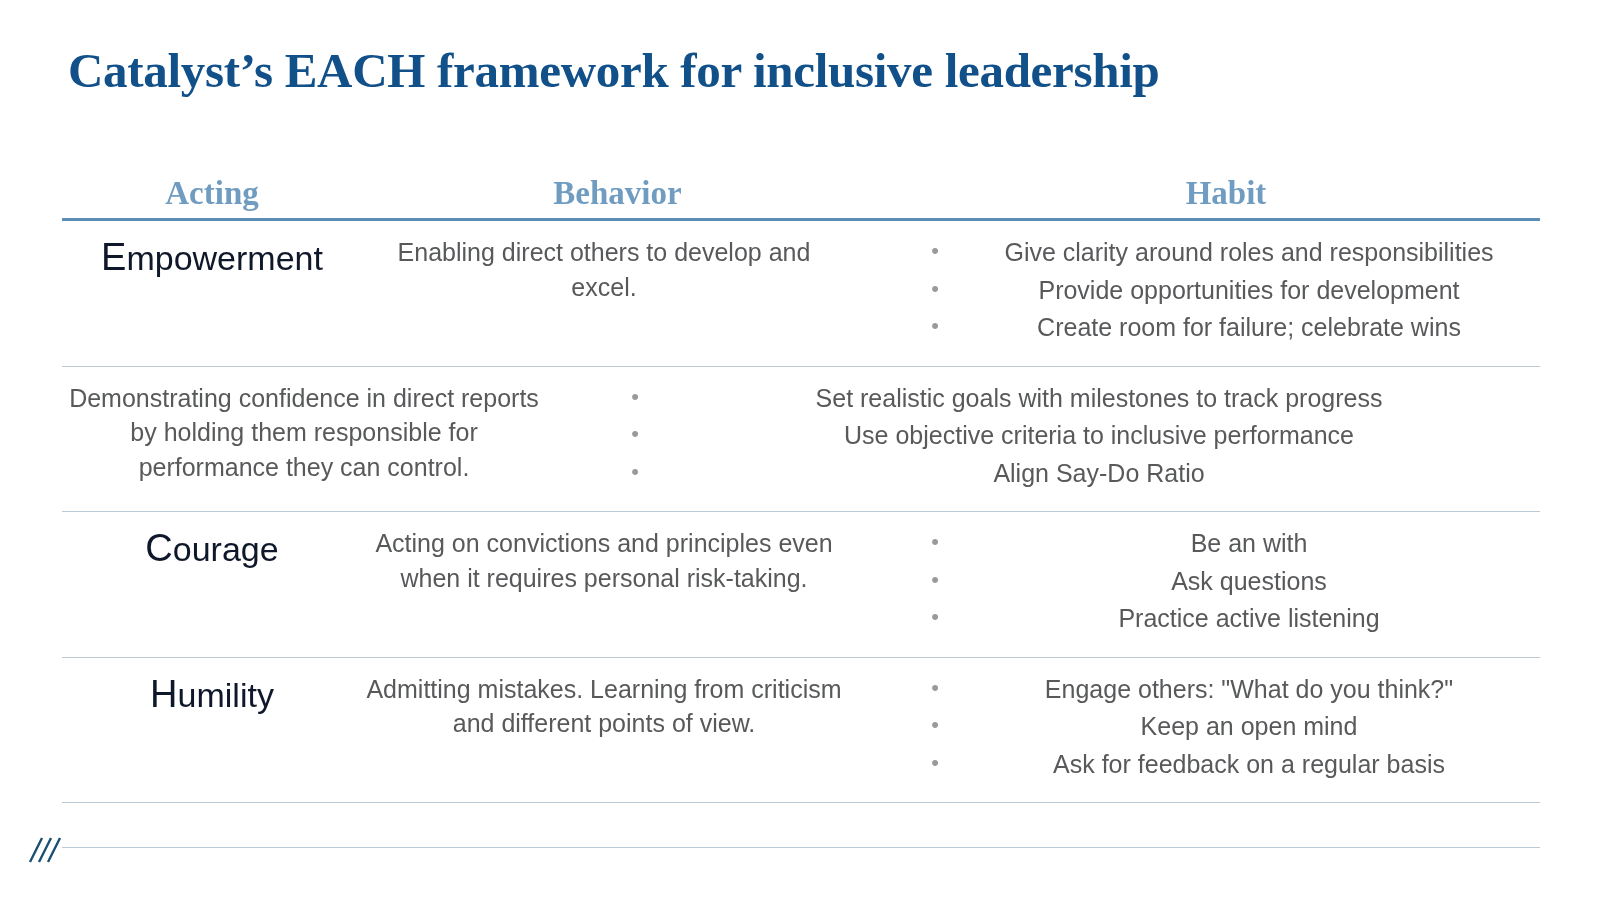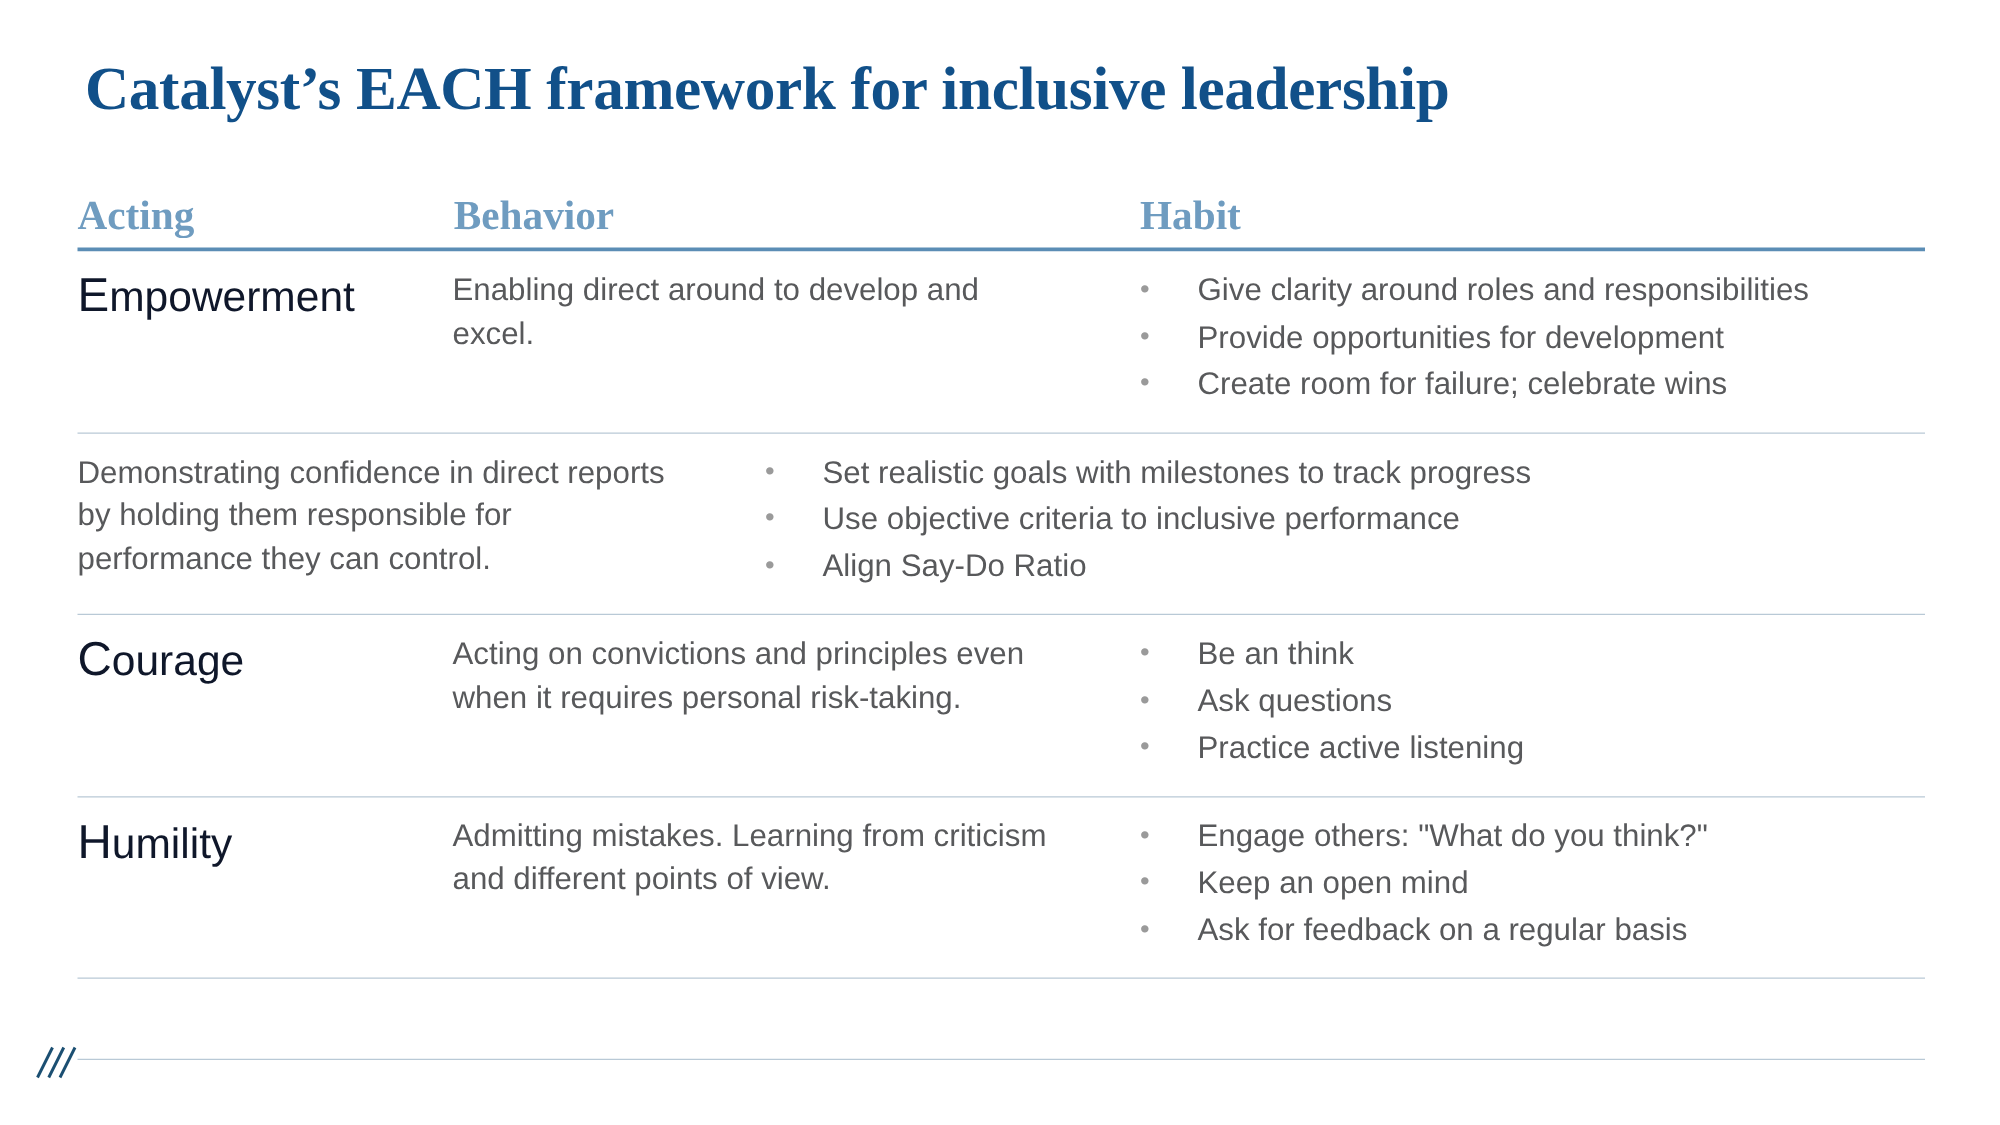--- a/index.html
+++ b/index.html
@@ -9,20 +9,21 @@
     background: #ffffff;
     font-family: "Liberation Sans", sans-serif;
     overflow: hidden;
   }
   .slide {
     position: relative;
     width: 1289px;
     height: 900px;
     background: #ffffff;
     padding: 0;
+    text-align: center;
   }
   .title {
     position: absolute;
     left: 68px;
     top: 42px;
     font-family: "Liberation Serif", serif;
     font-weight: bold;
     font-size: 49px;
     letter-spacing: -0.3px;
     color: #115089;
@@ -41,21 +42,21 @@
   }
   .col-value { width: 300px; flex: 0 0 300px; }
   .col-behavior { width: 510px; flex: 0 0 510px; }
   .col-habit { flex: 1 1 auto; margin-left: 40px; }
   .head-cell {
     font-family: "Liberation Serif", serif;
     font-weight: bold;
     font-size: 33px;
     color: #6f9cc0;
   }
-  .head-cell.behavior { padding-left: 1px; }
+  .head-cell.behavior { padding-left: 1px; margin-top: 20px; }
   .head-cell.habit { padding-left: 0px; }
   .rule-thick {
     height: 3px;
     background: #5b8db5;
     width: 100%;
     margin-bottom: 0px;
   }
   .rule-thin {
     height: 1px;
     background: #b9c9d6;
@@ -132,21 +133,21 @@
       <div class="head-cell col-value">Acting</div>
       <div class="head-cell behavior col-behavior">Behavior</div>
       <div class="head-cell habit col-habit">Habit</div>
     </div>
 
     <div class="rule-thick"></div>
 
     <div class="rows-wrap" id="rows">
         <div class="row">
           <div class="value-cell col-value"><span class="cap">E</span><span>mpowerment</span></div>
-          <div class="behavior-cell col-behavior">Enabling direct around to develop and excel.</div>
+          <div class="behavior-cell col-behavior">Enabling direct others to develop and excel.</div>
           <div class="habit-cell col-habit">
             <div class="habit-item">
               <span class="bullet">•</span>
               <span class="habit-text">Give clarity around roles and responsibilities</span>
             </div>
             <div class="habit-item">
               <span class="bullet">•</span>
               <span class="habit-text">Provide opportunities for development</span>
             </div>
             <div class="habit-item">
@@ -173,21 +174,21 @@
             </div>
           </div>
         </div>
         <div class="rule-thin"></div>
         <div class="row">
           <div class="value-cell col-value"><span class="cap">C</span><span>ourage</span></div>
           <div class="behavior-cell col-behavior">Acting on convictions and principles even when it requires personal risk-taking.</div>
           <div class="habit-cell col-habit">
             <div class="habit-item">
               <span class="bullet">•</span>
-              <span class="habit-text">Be an think</span>
+              <span class="habit-text">Be an with</span>
             </div>
             <div class="habit-item">
               <span class="bullet">•</span>
               <span class="habit-text">Ask questions</span>
             </div>
             <div class="habit-item">
               <span class="bullet">•</span>
               <span class="habit-text">Practice active listening</span>
             </div>
           </div>

